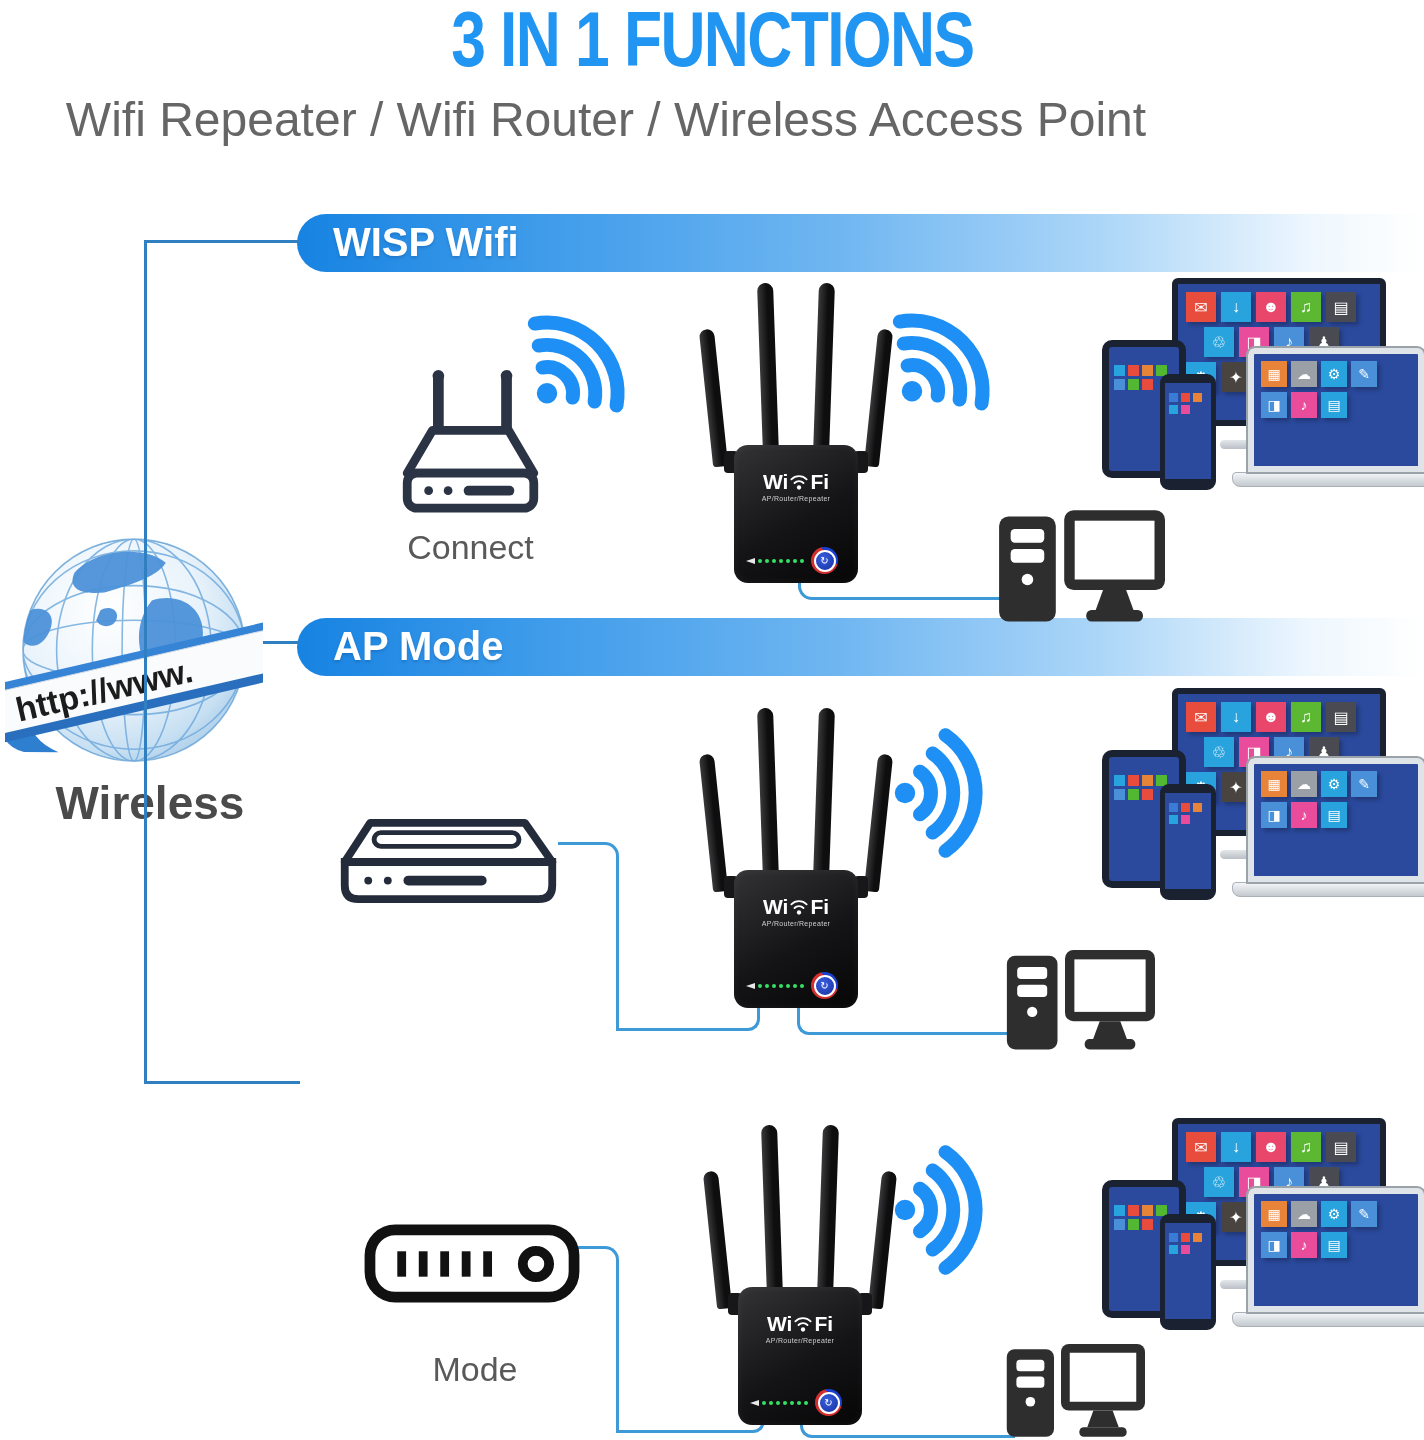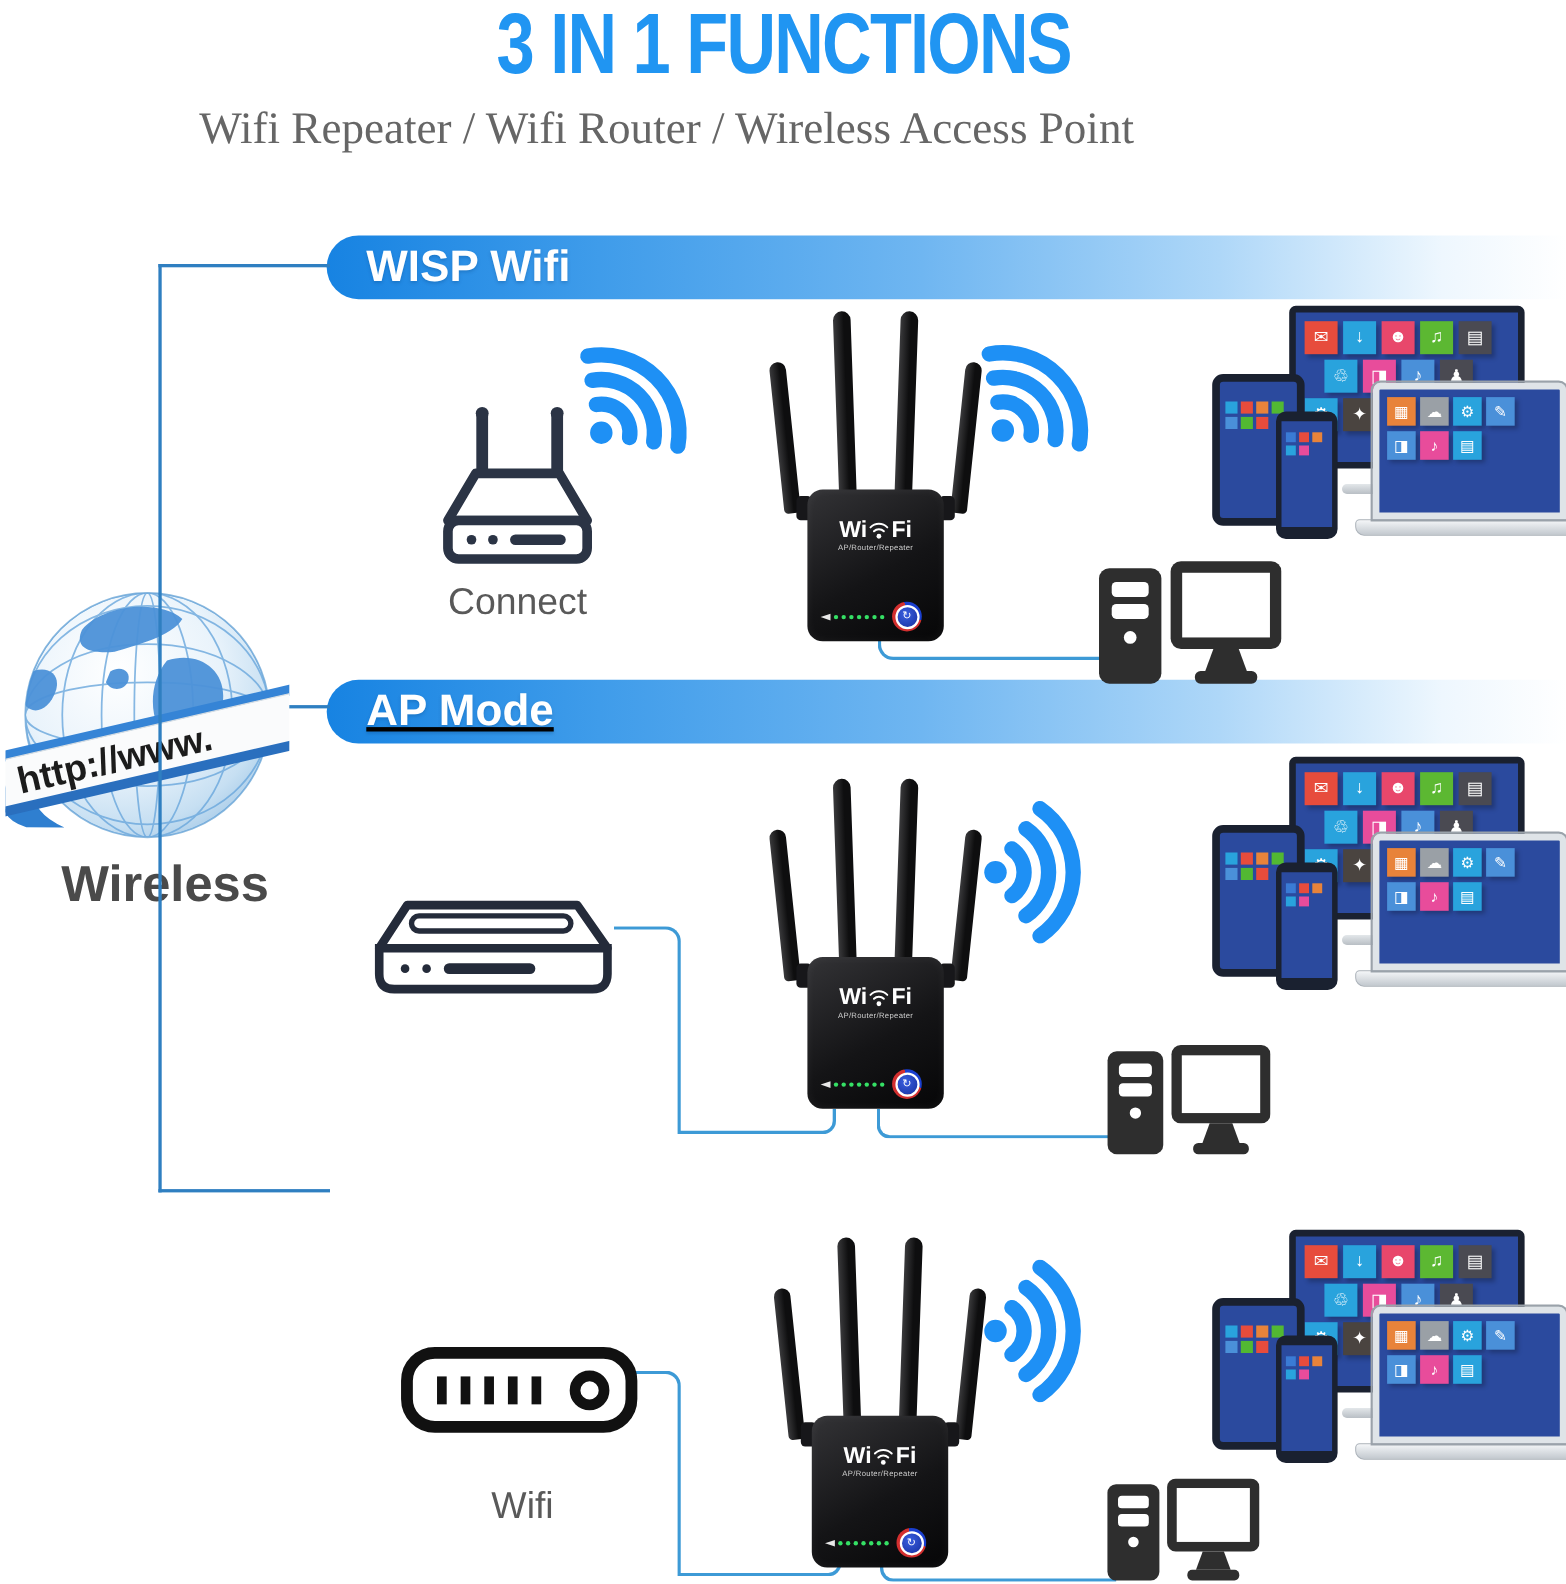--- a/index.html
+++ b/index.html
@@ -4,21 +4,21 @@
 <style>
   html,body{margin:0;padding:0;background:#fff;}
   #canvas{position:relative;width:1424px;height:1440px;overflow:hidden;background:#fff;
           font-family:"Liberation Sans", sans-serif;}
 
   
   .title-wrap{position:absolute;left:0;top:-6px;width:1424px;text-align:center;}
   .title{display:inline-block;font-size:78px;font-weight:700;color:#2095f2;
          transform:scaleX(.80);transform-origin:center;letter-spacing:-2px;}
   .subtitle{position:absolute;left:0;top:92px;width:1212px;text-align:center;
-            font-size:41px;color:#666;font-family:Liberation Serif, serif;}
+            font-size:48px;color:#666;}
 
   
   .banner{position:absolute;left:297px;width:1127px;height:58px;border-radius:29px 0 0 29px;
           background:linear-gradient(90deg,#1783e2 0%,#3f9cea 22%,#6fb6f1 48%,#aed7f8 72%,#eef7fe 90%,#fff 100%);}
   .banner span{display:block;padding-left:36px;line-height:57px;font-size:40px;font-weight:700;color:#fff;
                text-shadow:0 2px 3px rgba(0,60,120,.25);}
 
   
   .line{position:absolute;background:#2f7fc1;z-index:6;}
   .cable{position:absolute;border:0 solid #3d9ad6;z-index:1;}
@@ -105,21 +105,21 @@
   <div class="subtitle">Wifi Repeater / Wifi Router / Wireless Access Point</div>
 
   <div class="line" style="left:144px;top:240px;width:3px;height:844px;"></div>
   <div class="line" style="left:144px;top:240px;width:156px;height:3px;"></div>
   <div class="line" style="left:200px;top:641px;width:100px;height:3px;z-index:1;"></div>
   <div class="line" style="left:144px;top:1081px;width:156px;height:3px;"></div>
 
   <div class="banner" style="top:214px;">
     <span>WISP Wifi</span>
   </div>
-  <div class="banner" style="top:618px;text-decoration:underline;">
+  <div class="banner" style="top:618px;">
     <span>AP Mode</span>
   </div>
 
   <div class="globe">
     <svg width="258" height="258" viewBox="0 0 260 260">
       <defs>
         <radialGradient id="sph" cx="38%" cy="32%" r="75%">
           <stop offset="0%" stop-color="#ffffff"></stop>
             <stop offset="55%" stop-color="#e9f3fb"></stop>
           <stop offset="85%" stop-color="#c6dff2"></stop>
@@ -458,21 +458,21 @@
     <svg width="220" height="83" viewBox="0 0 225 85">
       <rect x="8" y="8" width="209" height="69" rx="26" fill="#fff" stroke="#111" stroke-width="11"></rect>
       <rect x="36" y="30" width="9" height="26" fill="#111"></rect>
         <rect x="58" y="30" width="9" height="26" fill="#111"></rect>
       <rect x="80" y="30" width="9" height="26" fill="#111"></rect>
         <rect x="102" y="30" width="9" height="26" fill="#111"></rect>
       <rect x="124" y="30" width="9" height="26" fill="#111"></rect>
       <circle cx="178" cy="43" r="13.5" fill="#fff" stroke="#111" stroke-width="10"></circle>
     </svg>
   </div>
-  <div class="icon-label" style="left:330px;top:1350px;width:290px;">Wifi</div>
+  <div class="icon-label" style="left:330px;top:1350px;width:290px;">Mode</div>
 
   <div class="cable" style="left:578px;top:1246px;width:38px;height:184px;border-top-width:3px;border-right-width:3px;border-top-right-radius:14px;"></div>
   <div class="cable" style="left:616px;top:1412px;width:146px;height:18px;border-bottom-width:3px;border-right-width:3px;border-bottom-right-radius:12px;"></div>
   <div class="cable" style="left:800px;top:1410px;width:212px;height:25px;border-left-width:3px;border-bottom-width:3px;border-bottom-left-radius:12px;"></div>
 
   <div class="repeater" style="left:700px;top:1125px;">
     <div class="ant ant-outer-l"></div>
     <div class="ant ant-inner-l"></div>
     <div class="ant ant-inner-r"></div>
     <div class="ant ant-outer-r"></div>

